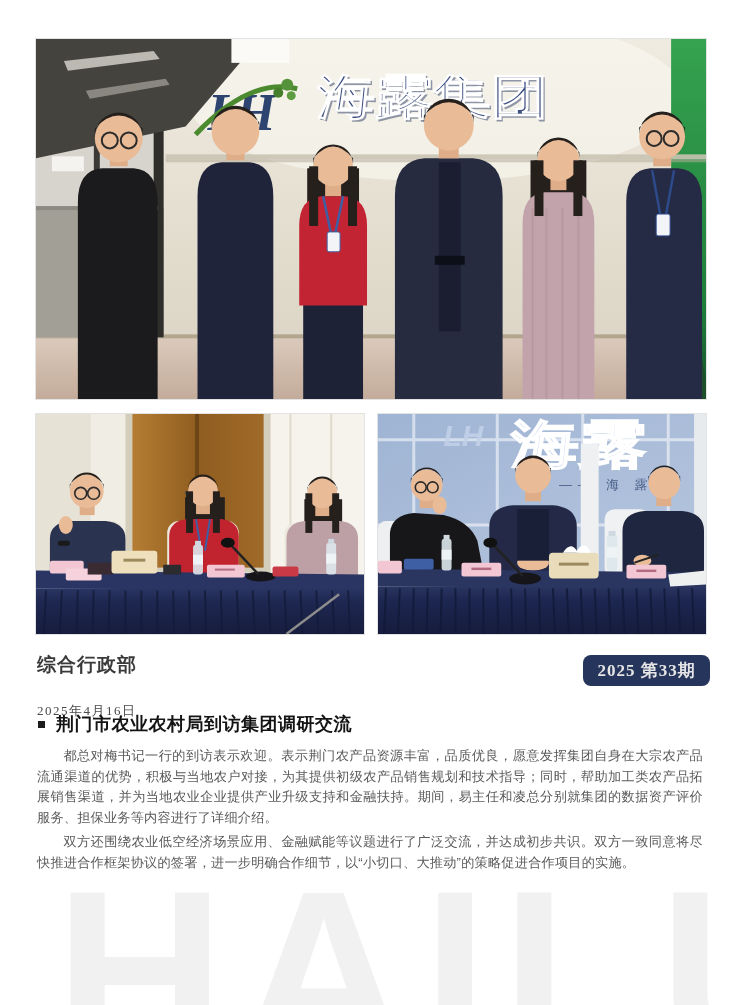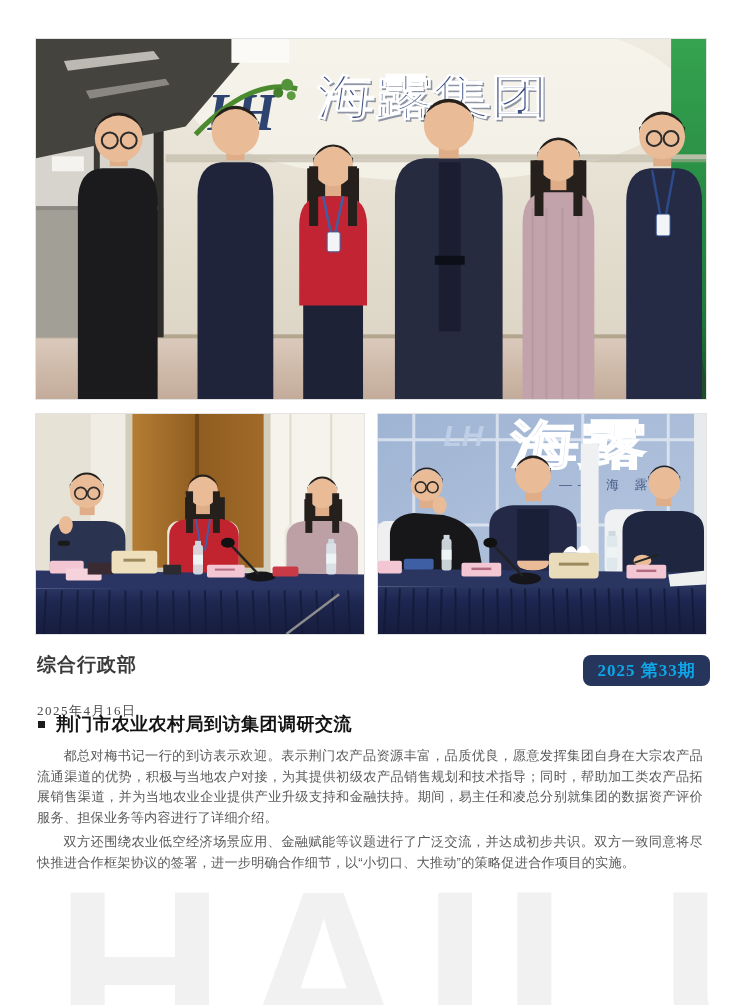--- a/index.html
+++ b/index.html
@@ -40,21 +40,21 @@
   }
   .issue-date {
     font-family: "Liberation Serif", serif;
     font-size: 13px; color: #4a4a4a; margin-top: 24px;
     letter-spacing: 1.5px;
   }
   .issue-badge {
     position: absolute; left: 583px; top: 655px;
     width: 127px; height: 31px; z-index: 2;
     background: #26355c; border-radius: 8px;
-    color: #0ea5e9;
+    color: #e5e5e5;
     font-family: "Liberation Serif", serif;
     font-size: 17px; font-weight: bold;
     display: flex; align-items: center; justify-content: center;
     letter-spacing: 1px;
   }
   .headline {
     position: absolute; left: 38px; top: 712px; width: 668px; z-index: 2;
     margin: 0;
     font-size: 18px; font-weight: bold; color: #141414;
     letter-spacing: 0.5px;

